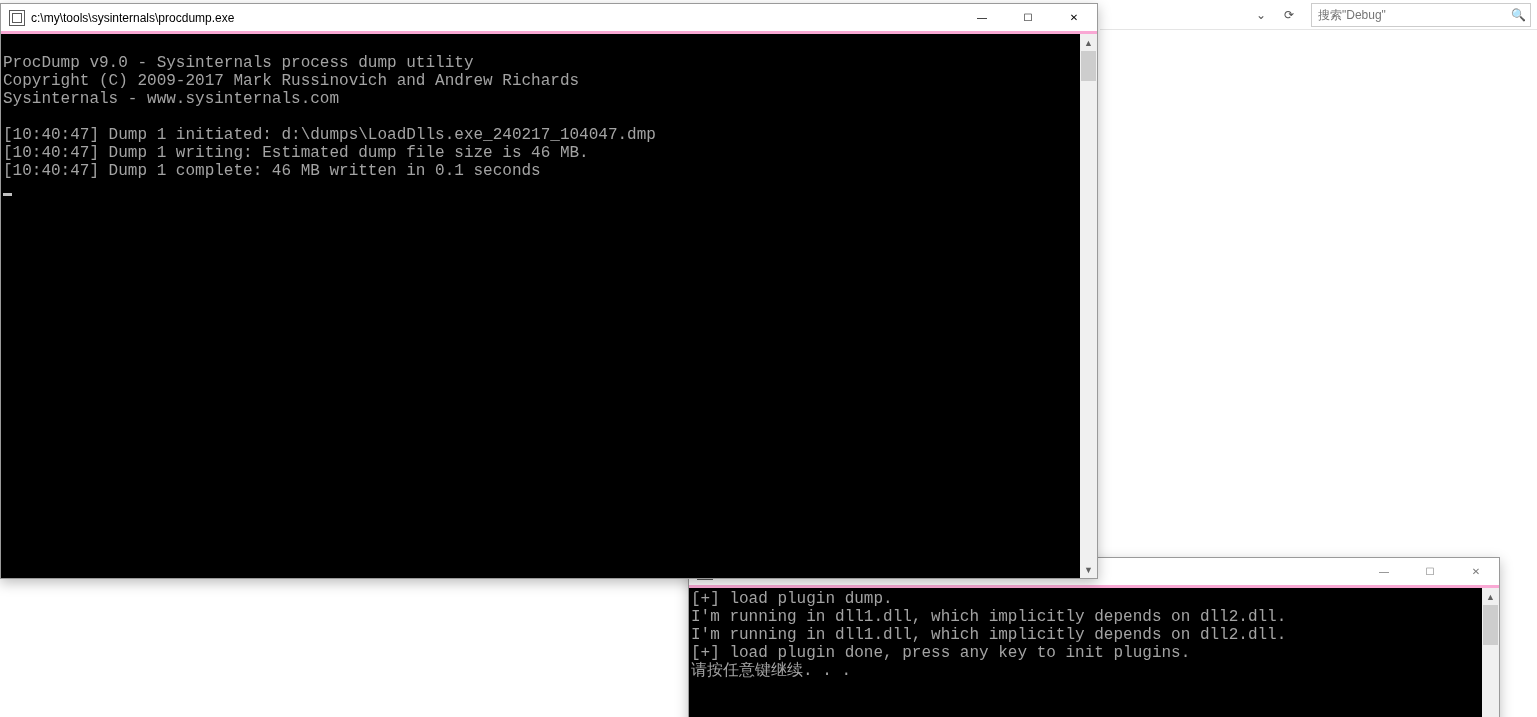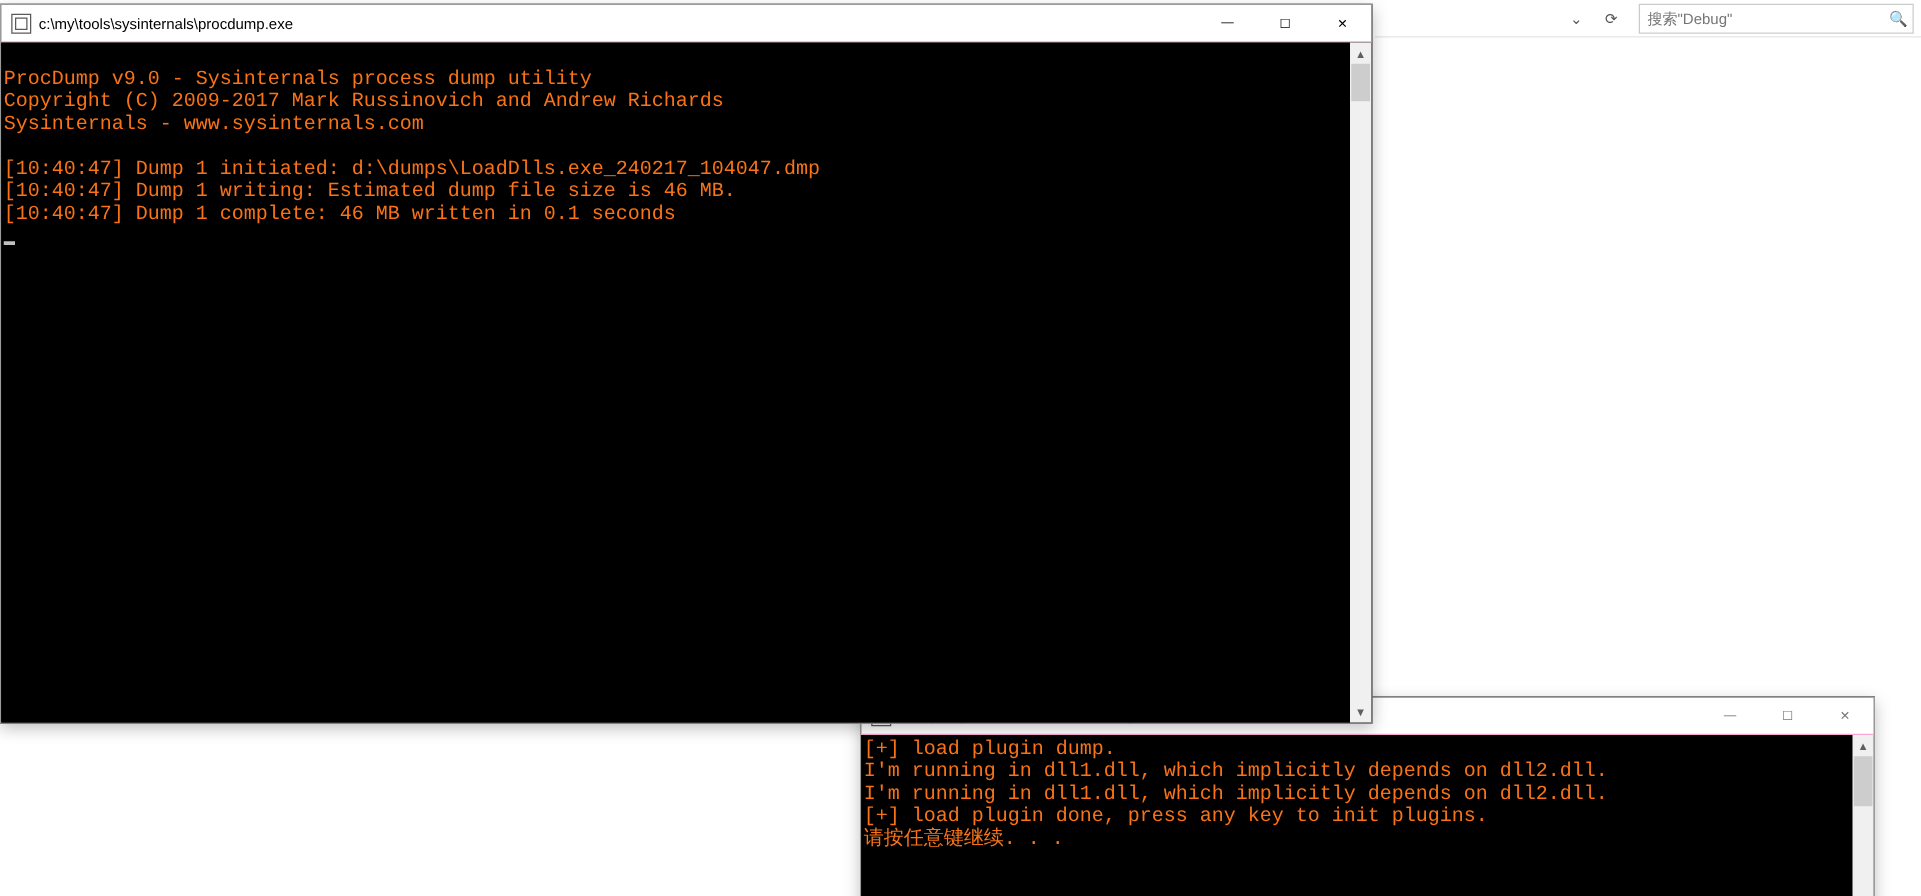--- a/index.html
+++ b/index.html
@@ -72,21 +72,21 @@
     top: 3px;
     left: 0;
     width: 1098px;
     height: 576px;
   }
   .titlebar {
     height: 30px;
     background: #ffffff;
     display: flex;
     align-items: center;
-    border-bottom: 1px solid #f9a8d4;
+    border-bottom: 3px solid #f9a8d4;
   }
   .titlebar .app-icon {
     width: 16px;
     height: 16px;
     margin: 0 6px 0 8px;
     background: #fff;
     border: 1px solid #5a5a5a;
     position: relative;
   }
   .titlebar .app-icon::after{
@@ -122,21 +122,21 @@
     bottom: 0;
     background: #000;
     display: flex;
   }
   .console {
     flex: 1;
     padding: 2px 14px 0 2px;
     font-family: "NSimSun","SimSun","Consolas","Courier New",monospace;
     font-size: 16px;
     line-height: 18px;
-    color: #f97316;
+    color: #a3a3a3;
     white-space: pre;
     overflow: hidden;
     border-radius: 16px;
   }
   .console .cursor {
     display: inline-block;
     width: 9px;
     height: 3px;
     background: #c0c0c0;
     vertical-align: bottom;

